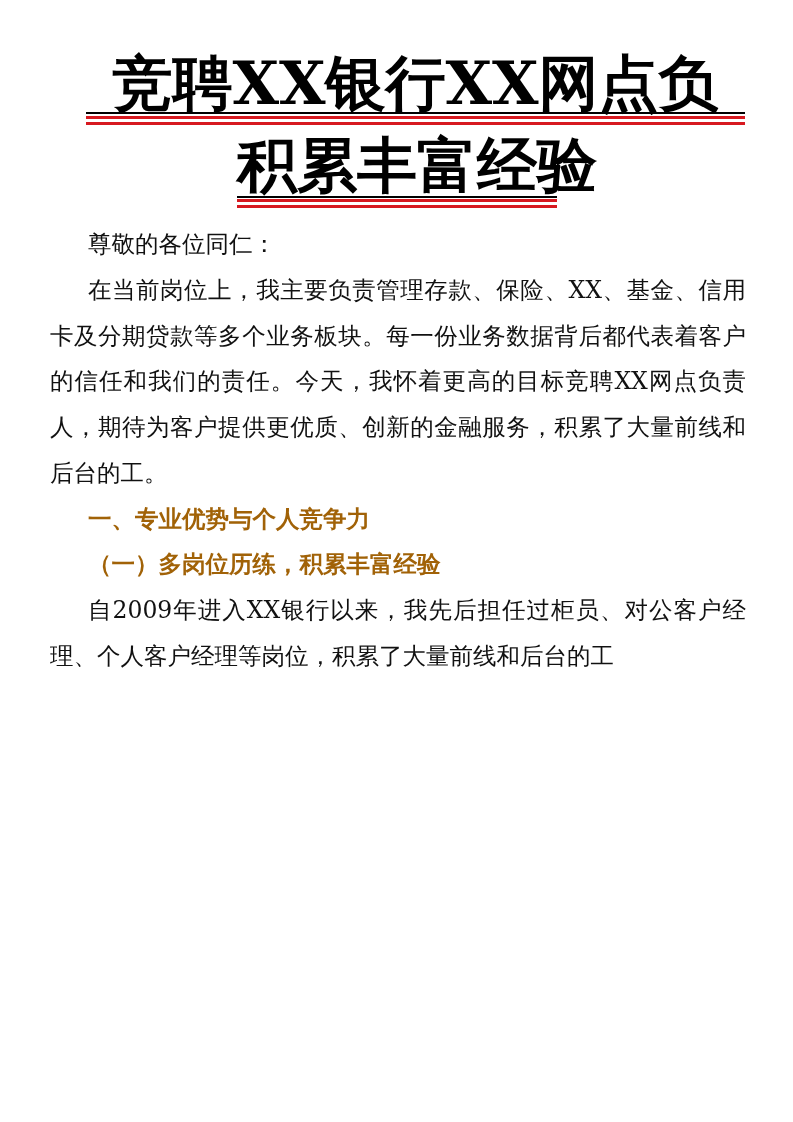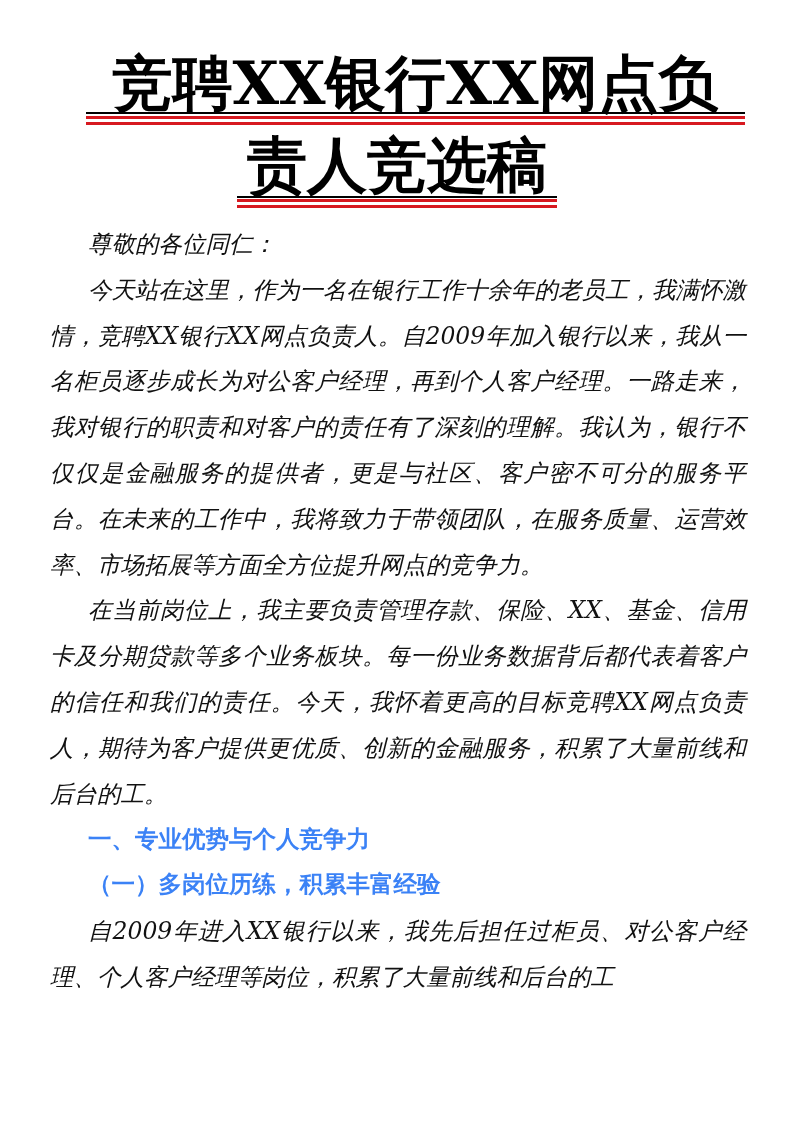--- a/index.html
+++ b/index.html
@@ -24,46 +24,45 @@
   #t2 .ul-black { top: 64px; }
   #t2 .ul-red.a { top: 67px; }
   #t2 .ul-red.b { top: 73px; }
 
   .body-text {
     position: absolute; left: 50px; top: 222px; width: 696px;
     font-family: "DejaVu Serif", "Liberation Serif", serif;
     font-size: 23.5px; line-height: 45.8px; color: #111;
     text-align: justify; text-align-last: left;
   }
-  .body-text p { margin: 0; text-indent: 38px; font-style: italic; }
+  .body-text p { margin: 0; text-indent: 38px; }
   .body-text h2, .body-text h3 {
     margin: 0; font-family: "DejaVu Sans", "Liberation Sans", sans-serif;
-    font-weight: bold; font-size: 23.5px; line-height: 45.8px; color: #3b82f6;
+    font-weight: bold; font-size: 23.5px; line-height: 45.8px; color: #a16207;
     text-indent: 38px;
   }
   .body-text h3 { text-indent: 38px; font-family: Liberation Mono, monospace; }
 </style>
 </head>
 <body>
 
 <div class="page">
   <div class="title-line" id="t1">
     <span class="txt">竞聘XX银行XX网点负</span>
     <div class="ul-black"></div>
     <div class="ul-red a"></div>
     <div class="ul-red b"></div>
   </div>
   <div class="title-line" id="t2">
-    <span class="txt">责人竞选稿</span>
+    <span class="txt">积累丰富经验</span>
     <div class="ul-black"></div>
     <div class="ul-red a"></div>
     <div class="ul-red b"></div>
   </div>
 
   <div class="body-text">
     <p>尊敬的各位同仁：</p>
-    <p>今天站在这里，作为一名在银行工作十余年的老员工，我满怀激情，竞聘XX银行XX网点负责人。自2009年加入银行以来，我从一名柜员逐步成长为对公客户经理，再到个人客户经理。一路走来，我对银行的职责和对客户的责任有了深刻的理解。我认为，银行不仅仅是金融服务的提供者，更是与社区、客户密不可分的服务平台。在未来的工作中，我将致力于带领团队，在服务质量、运营效率、市场拓展等方面全方位提升网点的竞争力。</p>
     <p>在当前岗位上，我主要负责管理存款、保险、XX、基金、信用卡及分期贷款等多个业务板块。每一份业务数据背后都代表着客户的信任和我们的责任。今天，我怀着更高的目标竞聘XX网点负责人，期待为客户提供更优质、创新的金融服务，积累了大量前线和后台的工。</p>
     <h2>一、专业优势与个人竞争力</h2>
     <h3>（一）多岗位历练，积累丰富经验</h3>
     <p>自2009年进入XX银行以来，我先后担任过柜员、对公客户经理、个人客户经理等岗位，积累了大量前线和后台的工</p>
   </div>
 </div>
 
 </body></html>

